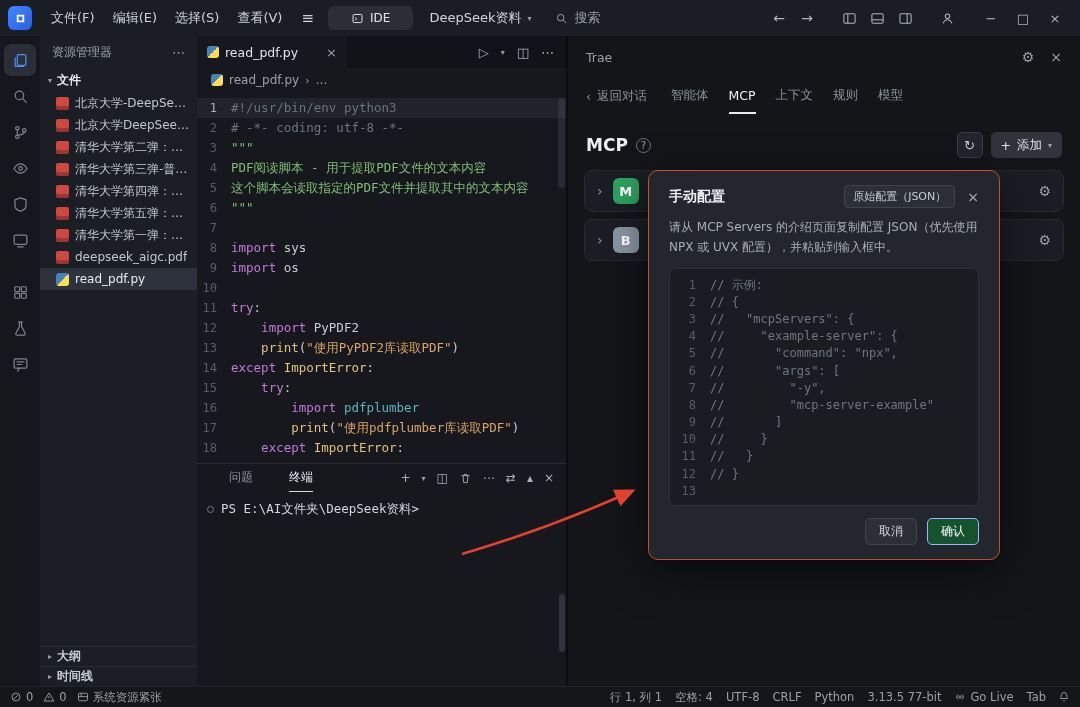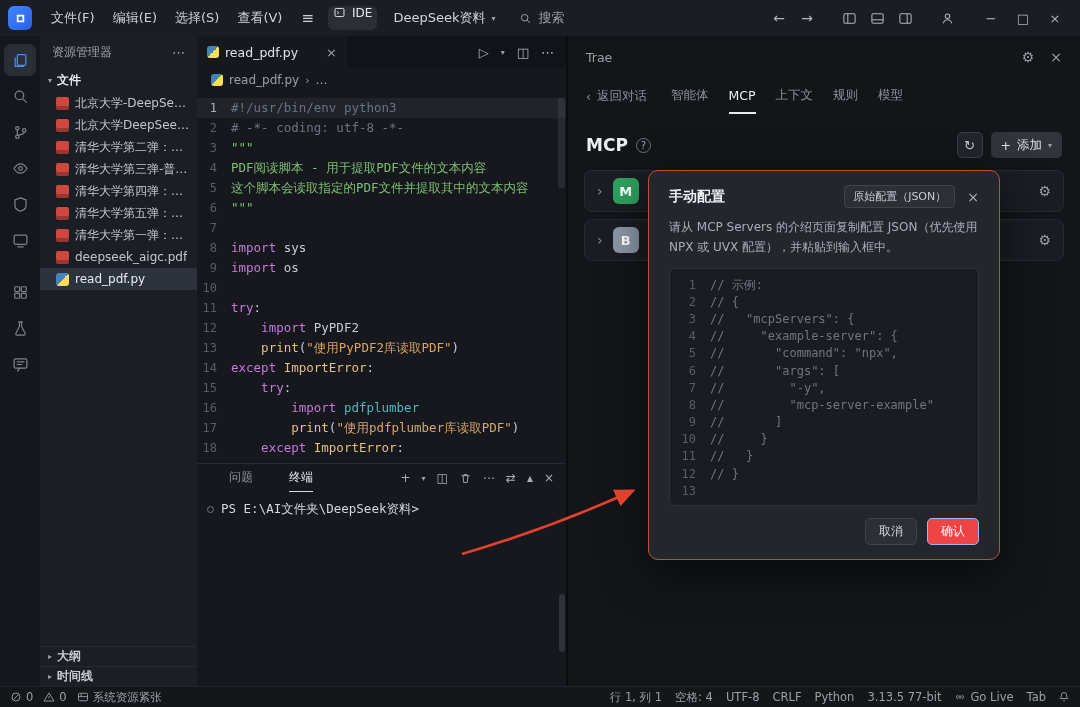--- a/index.html
+++ b/index.html
@@ -9,21 +9,21 @@
 
   
   .titlebar { position:absolute; top:0; left:0; width:1080px; height:36px; background:#1a1d23; display:flex; align-items:center; z-index:10; }
   .tb-left { display:flex; align-items:center; gap:2px; padding-left:8px; }
   .app-logo { width:24px; height:24px; border-radius:6px; background:linear-gradient(135deg,#3f86ff,#2b5fe0); display:flex; align-items:center; justify-content:center; margin-right:8px; }
   .app-logo svg { width:13px; height:13px; }
   .menus { display:flex;align-items:flex-end; }
   .menu-item { padding:4px 9px; color:#cdd2da; font-size:13px; border-radius:4px; }
   .hamburger { font-size:15px; padding:4px 8px; color:#cdd2da; }
   .tb-center { position:absolute; left:328px; display:flex; align-items:center; gap:16px; }
-  .ide-badge { display:flex; gap:6px; background:#2b2e35; border-radius:6px; height:24px; padding:0 5px; color:#e3e6ea; font-size:12px; }
+  .ide-badge { display:flex; align-items:center; gap:6px; background:#2b2e35; border-radius:6px; height:24px; padding:0 23px; color:#e3e6ea; font-size:12px; }
   .ide-badge svg { width:13px; height:13px; stroke:currentColor; fill:none; stroke-width:1.2; }
   .project-select { display:flex; align-items:center; gap:6px; color:#d2d6dd; font-size:13px; }
   .caret,.small-caret { font-size:8px; color:#9aa0a8; }
   .tb-search { display:flex; align-items:center; gap:6px; color:#9aa0a8; font-size:13px; margin-left:8px; }
   .tb-search svg { width:13px; height:13px; stroke:currentColor; fill:none; stroke-width:1.2; }
   .tb-right { margin-left:auto; display:flex; align-items:center; gap:2px; padding-right:10px; color:#aeb4bd; }
   .tb-ic { width:26px; height:26px; display:flex; align-items:center; justify-content:center; font-size:14px; }
   .tb-ic svg { width:15px; height:15px; stroke:currentColor; fill:none; stroke-width:1.1; }
   .sp { margin-left:14px; }
   .win-ctl { width:30px; height:28px; display:flex; align-items:center; justify-content:center; font-size:13px; }
@@ -564,21 +564,21 @@
           <span class="mc-ln">12</span>
           <span class="mc-text">// }</span>
         </div>
         <div class="mc-line">
           <span class="mc-ln">13</span>
           <span class="mc-text"></span>
         </div>
       </div>
     <div class="modal-foot">
       <span class="btn-cancel">取消</span>
-      <span class="btn-confirm" style="background: #ef4444;">确认</span>
+      <span class="btn-confirm" style="background: #14532d;">确认</span>
     </div>
   </div>
 
   <svg class="arrow-overlay" width="1080" height="707" viewBox="0 0 1080 707">
     <defs>
       <marker id="arrowhead" markerWidth="9" markerHeight="8" refX="6.5" refY="3.5" orient="auto">
         <polygon points="0 0, 8 3.5, 0 7" fill="#e0422e"></polygon>
       </marker>
     </defs>
     <path class="arrow-line" d="M462 554 C 520 537, 575 517, 632 491" fill="none" stroke-width="2.6" marker-end="url(#arrowhead)" stroke="#e0422e"></path>

